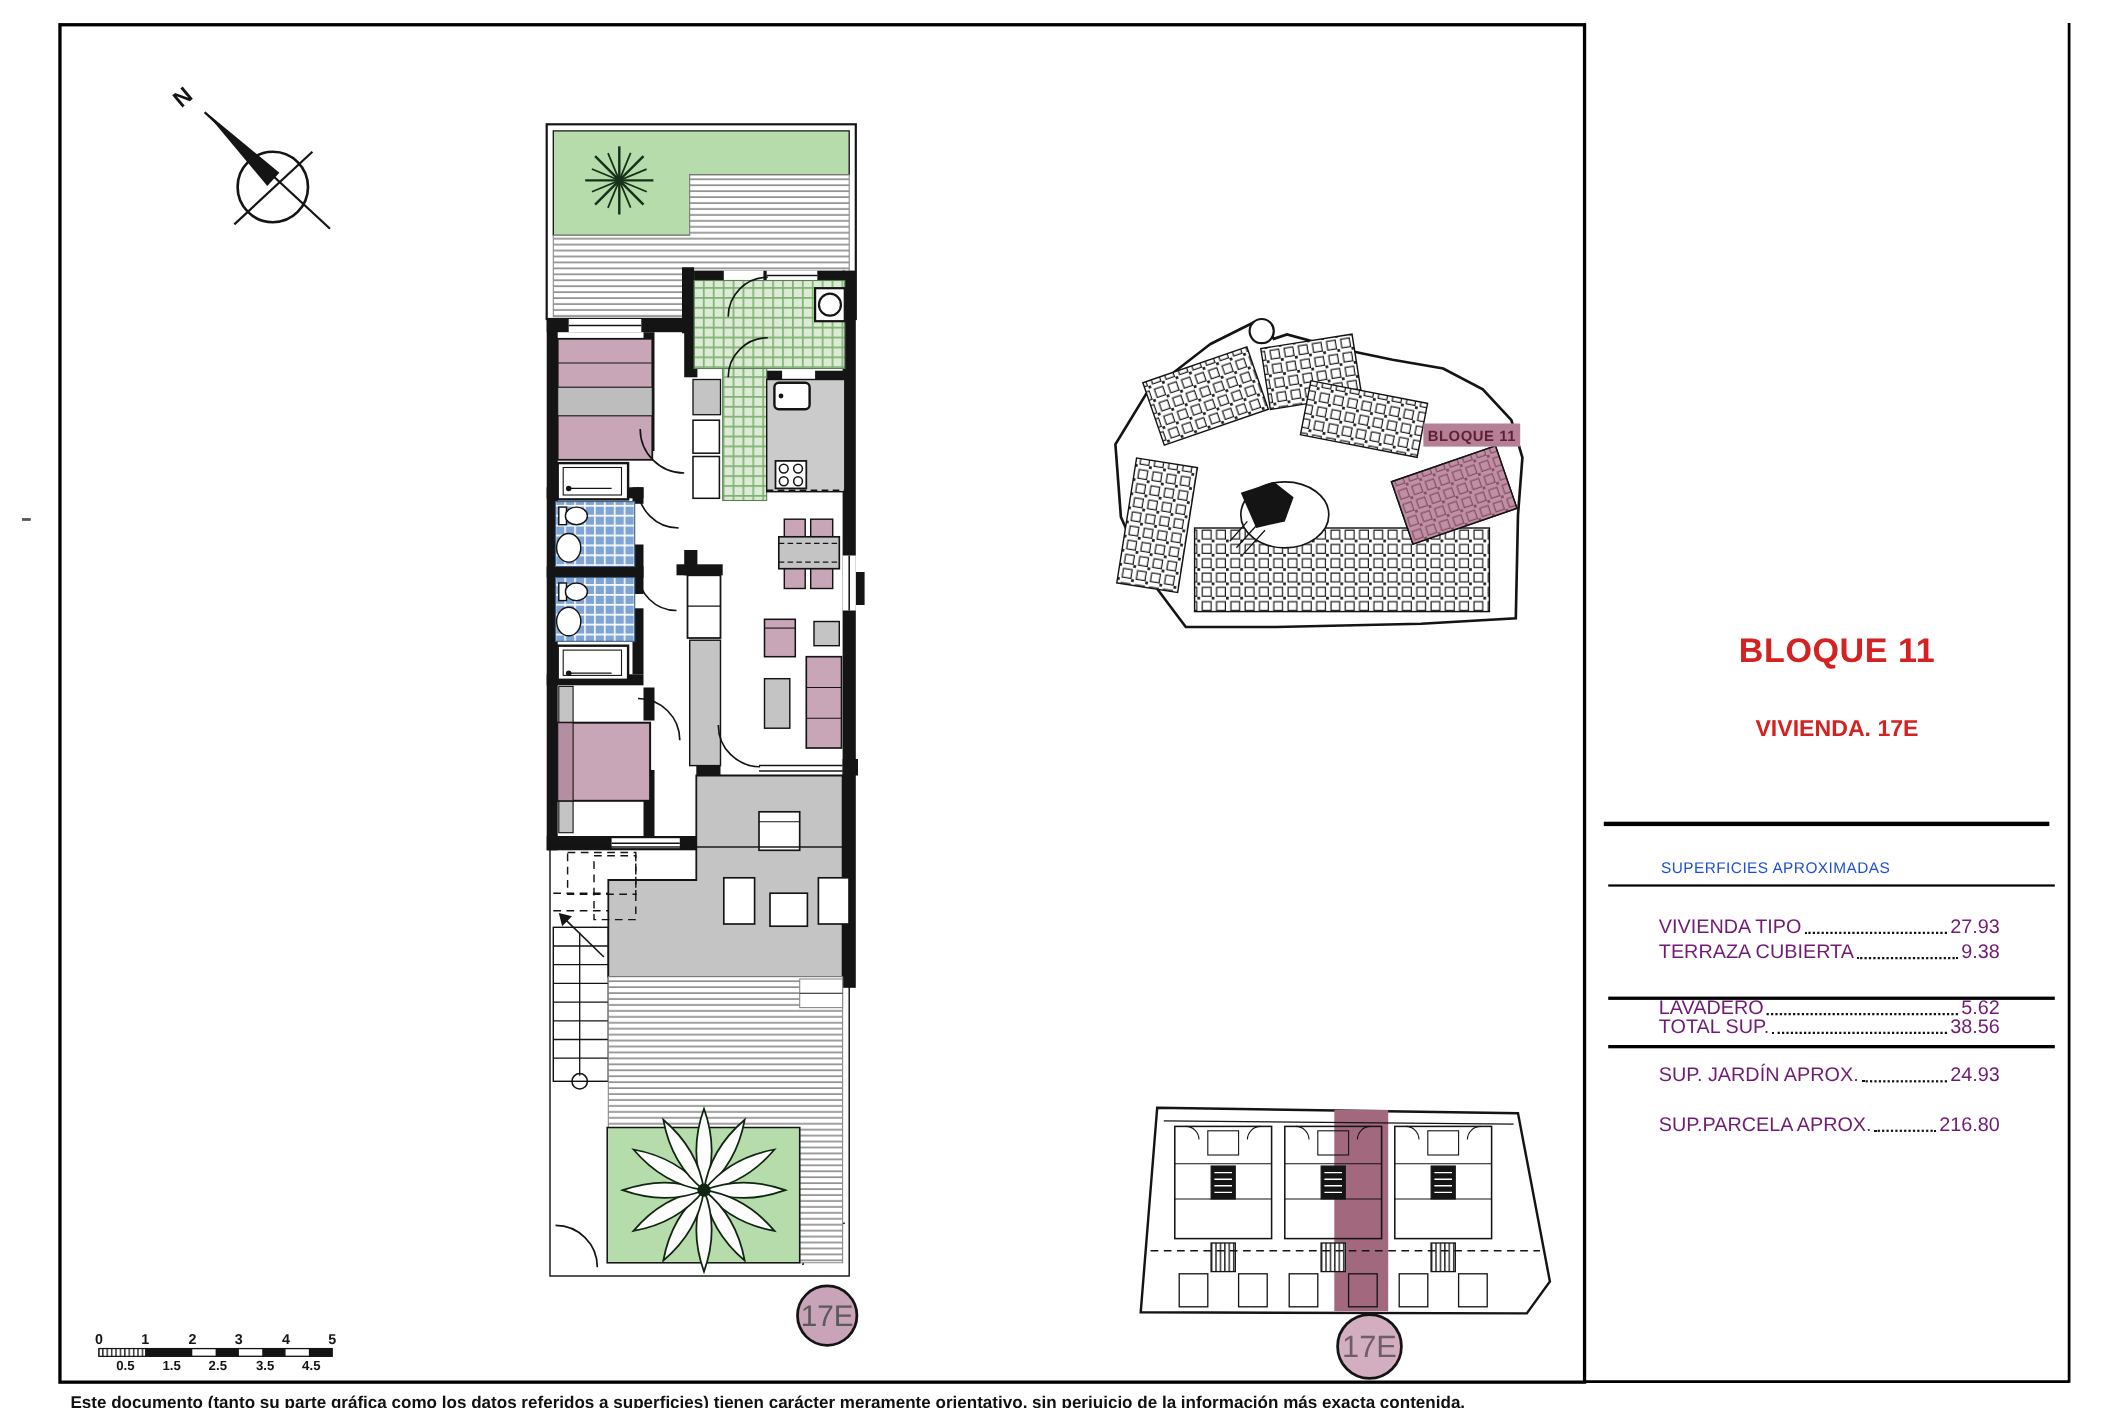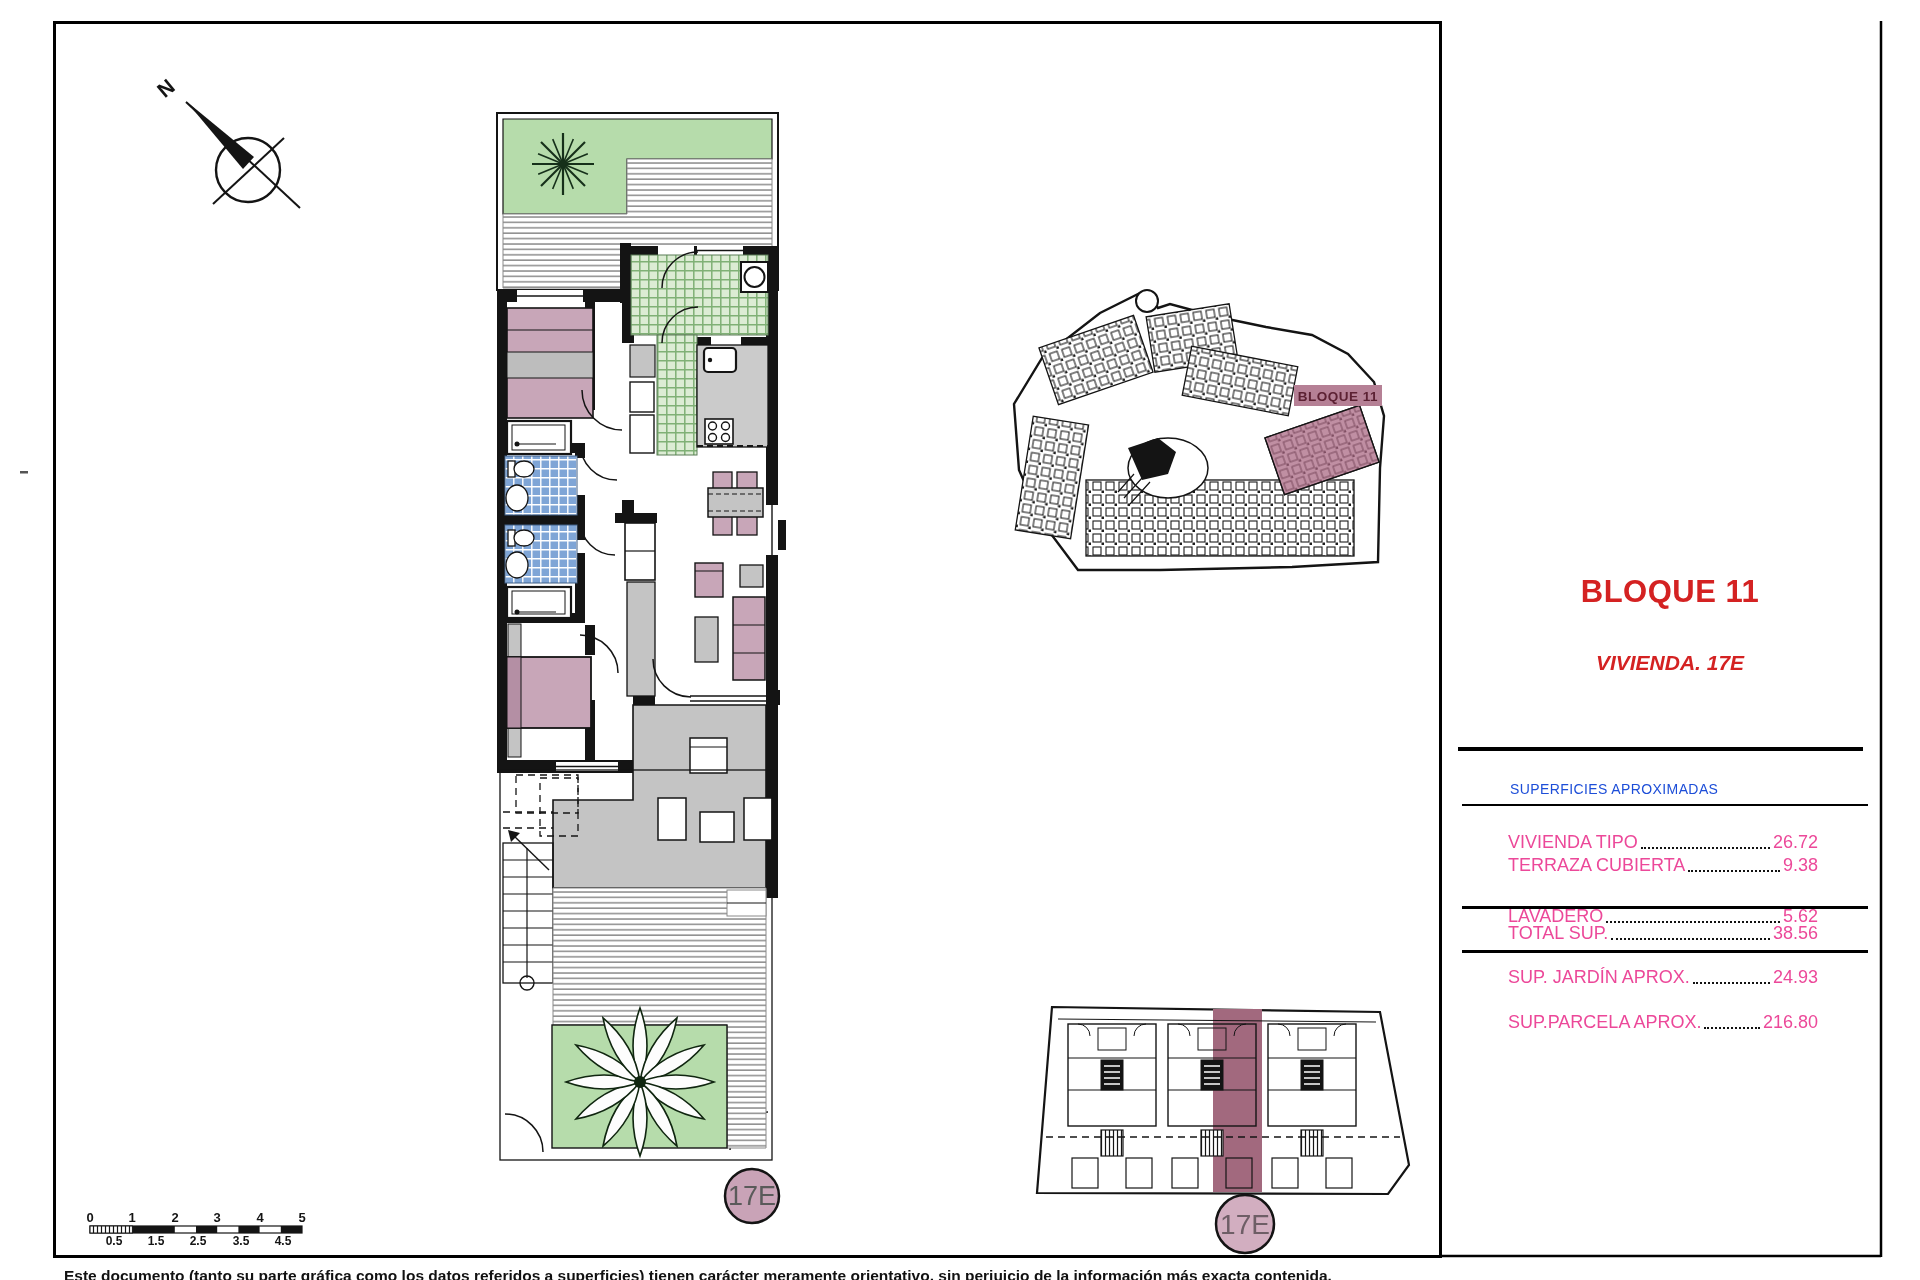--- a/index.html
+++ b/index.html
@@ -4,25 +4,25 @@
 <style>
   html,body{margin:0;padding:0;background:#fff;}
   .page{position:relative;width:1920px;height:1280px;background:#fff;overflow:hidden;
         font-family:"Liberation Sans",sans-serif;}
   svg{position:absolute;left:0;top:0;}
   svg text{font-family:"Liberation Sans",sans-serif;}
   .abs{position:absolute;}
   .red{color:#d42222;font-weight:bold;}
   .panel-title{left:1460px;top:574px;width:420px;text-align:center;font-size:31px;letter-spacing:.5px;}
   .panel-sub1{left:1460px;top:627px;width:420px;text-align:center;font-size:21px;}
-  .panel-sub2{left:1460px;top:651px;width:420px;text-align:center;font-size:21px;font-style:italic;}
+  .panel-sub2{left:1460px;top:651px;width:420px;text-align:center;font-size:21px;}
   .hline{position:absolute;background:#000;}
   .surf-header{left:1510px;top:781px;font-size:14px;color:#1d4ed8;letter-spacing:.4px;}
   .surf-row{position:absolute;left:1508px;width:310px;display:flex;align-items:flex-end;
-            font-size:18px;color:#ec4899;white-space:nowrap;}
+            font-size:18px;color:#701a75;white-space:nowrap;}
   .surf-row .leader{flex:1;border-bottom:2.5px dotted #111;margin:0 3px 4px 3px;min-width:10px;}
   .disclaimer{left:64px;top:1267px;font-size:15.5px;font-weight:bold;color:#111;white-space:nowrap;}
 </style>
 </head>
 <body>
 
 <div class="page">
 
 <svg width="1920" height="1280" viewBox="0 0 1920 1280">
   <defs>
@@ -358,21 +358,21 @@
   <div class="abs red panel-title">BLOQUE 11</div>
   <div class="abs red panel-sub2">VIVIENDA. 17E</div>
 
   <div class="hline" style="left:1458px;top:747px;width:405px;height:4px"></div>
   <div class="abs surf-header">SUPERFICIES APROXIMADAS</div>
   <div class="hline" style="left:1462px;top:804px;width:406px;height:2px"></div>
 
   <div class="surf-row" style="top:832px">
     <span>VIVIENDA TIPO</span>
     <span class="leader"></span>
-    <span>26.72</span>
+    <span>27.93</span>
   </div>
   <div class="surf-row" style="top:855px">
     <span>TERRAZA CUBIERTA</span>
     <span class="leader"></span>
     <span>9.38</span>
   </div>
   <div class="surf-row" style="top:906px">
     <span>LAVADERO</span>
     <span class="leader"></span>
     <span>5.62</span>

